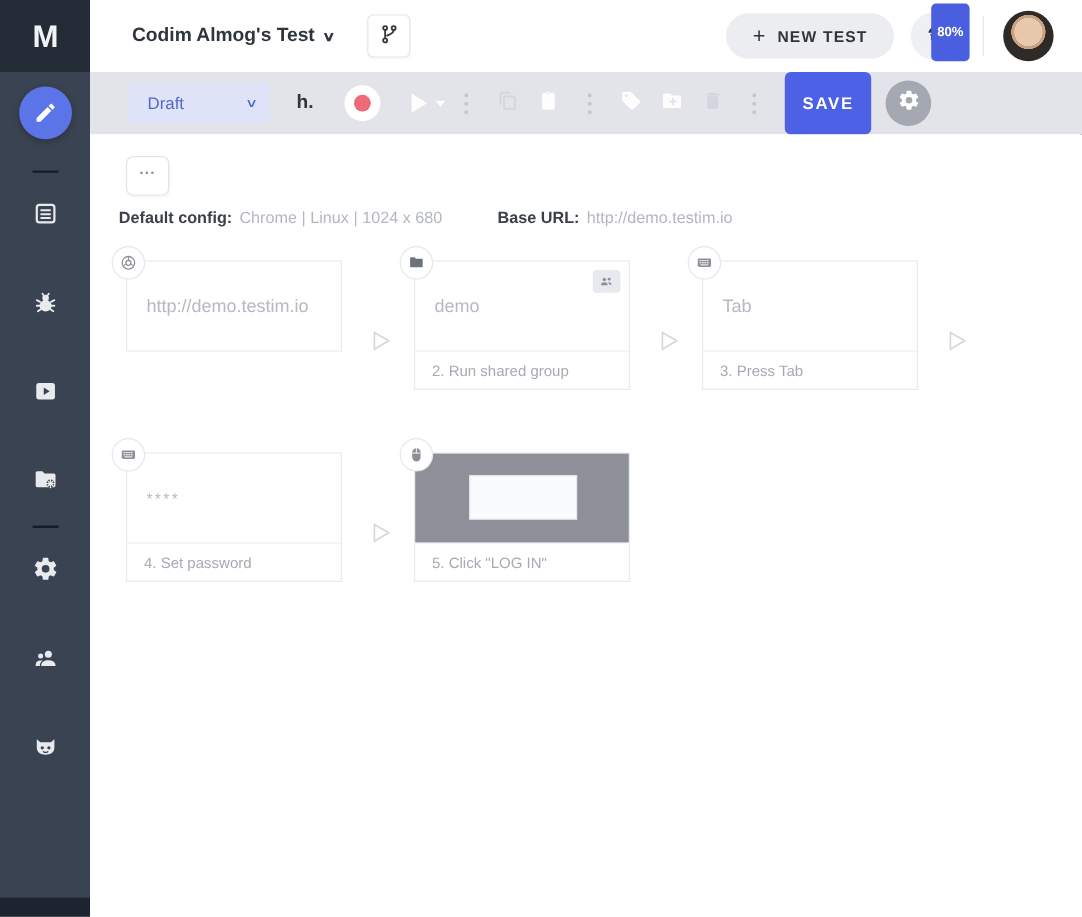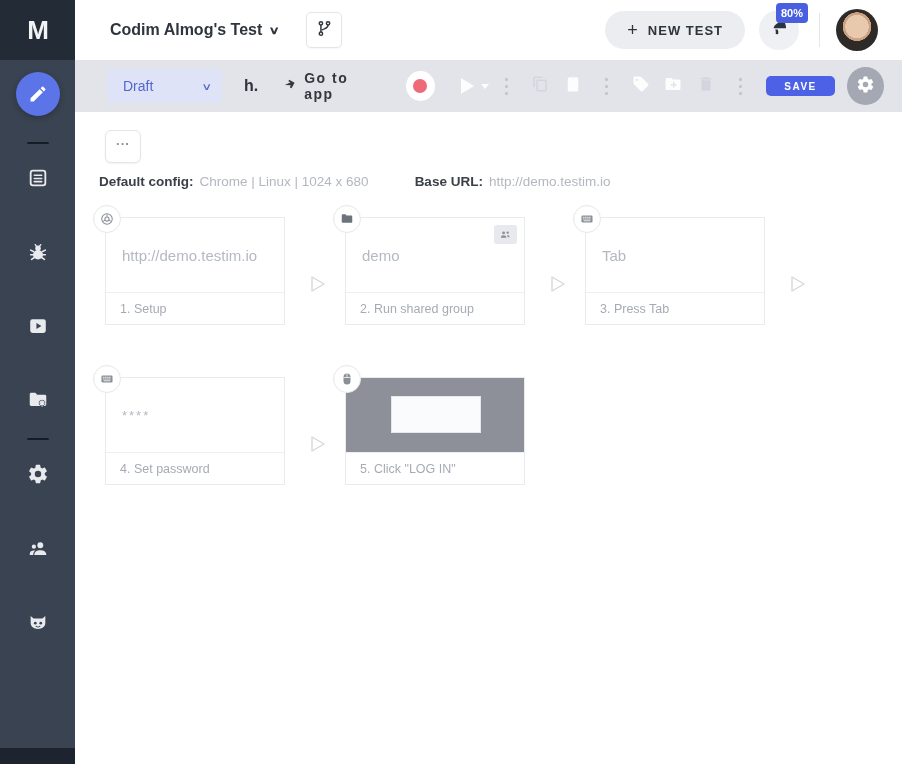--- a/index.html
+++ b/index.html
@@ -23,21 +23,21 @@
   
   .header { position:absolute; left:75px; top:0; width:827px; height:60px; background:#ffffff; display:flex; align-items:center; }
   .test-title { margin-left:35px; font-size:16px; color:#2f353d; font-weight:bold; display:flex; align-items:center; gap:8px; cursor:pointer; }
   .chev-down { font-size:11px; color:#2f353d; transform:scaleX(1.4); }
   .branch-btn { margin-left:28px; width:36px; height:36px; border:1px solid #e3e5e9; border-radius:5px; background:#fff; display:flex; align-items:center; justify-content:center; cursor:pointer; box-shadow:0 1px 2px rgba(0,0,0,.04); }
   .header-right { margin-left:auto; display:flex; align-items:center; }
   .new-test-btn { height:38px; padding:0 22px; background:#ebedf0; border:none; border-radius:19px; font-family:inherit; font-size:13px; font-weight:bold; letter-spacing:1px; color:#2f353d; display:flex; align-items:center; gap:9px; cursor:pointer; }
   .plus-glyph { font-size:18px; font-weight:normal; }
   .bell-wrap { position:relative; margin-left:14px; }
   .bell-circle { width:40px; height:40px; border-radius:50%; background:#eef0f3; display:flex; align-items:center; justify-content:center; cursor:pointer; }
-  .quota-badge { position:absolute; top:-7px; right:-9px; background:#4a5fe0; color:#fff; font-size:11px; font-weight:bold; padding:4px 5px; border-radius:4px; }
+  .quota-badge { position:absolute; top:-7px; right:-9px; background:#4a5fe0; color:#fff; font-size:11px; font-weight:bold; padding:18px 5px; border-radius:4px; }
   .hdr-divider { width:1px; height:34px; background:#e4e6ea; margin:0 16px 0 20px; }
   .avatar { width:42px; height:42px; border-radius:50%; margin-right:24px; cursor:pointer; overflow:hidden;
     background: radial-gradient(circle at 50% 42%, #e8c9ae 0 36%, #caa183 37% 44%, #2e2a28 45% 78%, #4c5660 79%); }
 
   
   .toolbar { position:absolute; left:75px; top:60px; width:827px; height:52px; background:#e3e3ea; display:flex; align-items:center; }
   .draft-chip { margin-left:32px; width:118px; height:34px; background:#dfe3f8; border-radius:4px; display:flex; align-items:center; justify-content:space-between; padding:0 12px 0 16px; cursor:pointer; }
   .draft-chip .label { color:#5267cc; font-size:14px; }
   .draft-chip .chev { color:#5267cc; font-size:10px; transform:scaleX(1.5); }
   .crumb { margin-left:22px; font-size:16px; font-weight:bold; color:#2f353d; }
@@ -45,21 +45,21 @@
   .record-btn { margin-left:26px; width:30px; height:30px; border-radius:50%; background:#fff; display:flex; align-items:center; justify-content:center; cursor:pointer; }
   .record-dot { width:14px; height:14px; border-radius:50%; background:#ed6a76; }
   .play-group { margin-left:26px; display:flex; align-items:center; gap:7px; cursor:pointer; }
   .play-tri { width:0; height:0; border-left:13px solid #fdfdfe; border-top:8px solid transparent; border-bottom:8px solid transparent; }
   .mini-caret { width:0; height:0; border-top:5px solid #fdfdfe; border-left:4px solid transparent; border-right:4px solid transparent; margin-top:1px; }
   .dots-div { display:flex; flex-direction:column; gap:4px; margin:0 16px; }
   .dots-div i { width:3px; height:3px; background:#c3c5cf; border-radius:1px; }
   .tb-icon { width:34px; height:34px; display:flex; align-items:center; justify-content:center; cursor:pointer; }
   .tb-icon svg { width:18px; height:18px; fill:#fdfdfe; }
   .tb-icon.disabled svg { fill:#d3d5de; }
-  .save-btn { margin-left:8px; width:72px; height:20px; background:#4c61e6; color:#fff; border:none; border-radius:5px; font-family:inherit; font-size:10px; font-weight:bold; letter-spacing:1.5px; cursor:pointer; }
+  .save-btn { margin-left:8px; width:72px; height:52px; background:#4c61e6; color:#fff; border:none; border-radius:5px; font-family:inherit; font-size:14px; font-weight:bold; letter-spacing:1.5px; cursor:pointer; }
   .gear-btn { margin:0 18px 0 12px; width:38px; height:38px; border-radius:50%; background:#a3a8b3; display:flex; align-items:center; justify-content:center; cursor:pointer; }
   .gear-btn svg { width:19px; height:19px; fill:#fff; }
 
   
   .main { position:absolute; left:75px; top:112px; width:827px; height:652px; background:#fff; }
   .more-btn { position:absolute; left:30px; top:18px; width:36px; height:33px; background:#fff; border:1px solid #e3e5e9; border-radius:6px; color:#8b9097; font-size:13px; font-weight:bold; letter-spacing:1px; cursor:pointer; display:flex; align-items:flex-start; justify-content:center; line-height:20px; box-shadow:0 1px 2px rgba(0,0,0,.05); }
   .config-line { position:absolute; left:24px; top:62px; font-size:13.5px; display:flex; }
   .config-line b { color:#3b4048; font-weight:bold; }
   .config-line .val { color:#b3b7bf; margin-left:6px; }
   .config-gap { width:46px; }
@@ -202,28 +202,20 @@
       <div class="avatar"></div>
     </div>
   </header>
 
   <div class="toolbar">
     <div class="draft-chip">
       <span class="label">Draft</span>
       <span class="chev">∨</span>
     </div>
     <span class="crumb">h.</span>
-    <div class="go-app">
-      <span>
-        <svg viewBox="0 0 24 24" width="14" height="14">
-            <path d="M5 13l9-6-4-1 1-3 10 4-4 10-3-1 1-4z" fill="#33383f" transform="rotate(8 12 12)"></path>
-          </svg>
-      </span>
-      <span>Go to app</span>
-    </div>
     <div class="record-btn">
       <span class="record-dot"></span>
     </div>
     <div class="play-group">
       <span class="play-tri"></span>
       <span class="mini-caret"></span>
     </div>
     <div class="dots-div">
         <i></i>
         <i></i>
@@ -297,21 +289,20 @@
 
     <div class="card" style="left:30px; top:105px;">
       <span class="step-badge">
         <svg viewBox="0 0 24 24" fill="none" stroke="#8b9097" stroke-width="1.8">
             <circle cx="12" cy="12" r="9"></circle>
             <circle cx="12" cy="12" r="3.6"></circle>
             <path d="M12 3.2v5.2M4.3 16.4l4.6-2.7M19.7 16.4l-4.6-2.7" stroke-width="1.6"></path>
           </svg>
       </span>
       <div class="card-body">http://demo.testim.io</div>
-      <div class="card-footer">1. Setup</div>
     </div>
     <svg class="flow-arrow" style="left:235px; top:163px;" viewBox="0 0 16 18">
         <path d="M2 2l12 7-12 7z" fill="none" stroke="#d5d8dd" stroke-width="1.4" stroke-linejoin="round"></path>
       </svg>
 
     <div class="card" style="left:270px; top:105px;">
       <span class="step-badge">
         <svg viewBox="0 0 24 24" fill="#6d737d">
             <path d="M3 5.5c0-.8.7-1.5 1.5-1.5h4.8l2 2.2h8.2c.8 0 1.5.7 1.5 1.5V17c0 .8-.7 1.5-1.5 1.5h-15C3.7 18.5 3 17.8 3 17V5.5z"></path>
           </svg>

